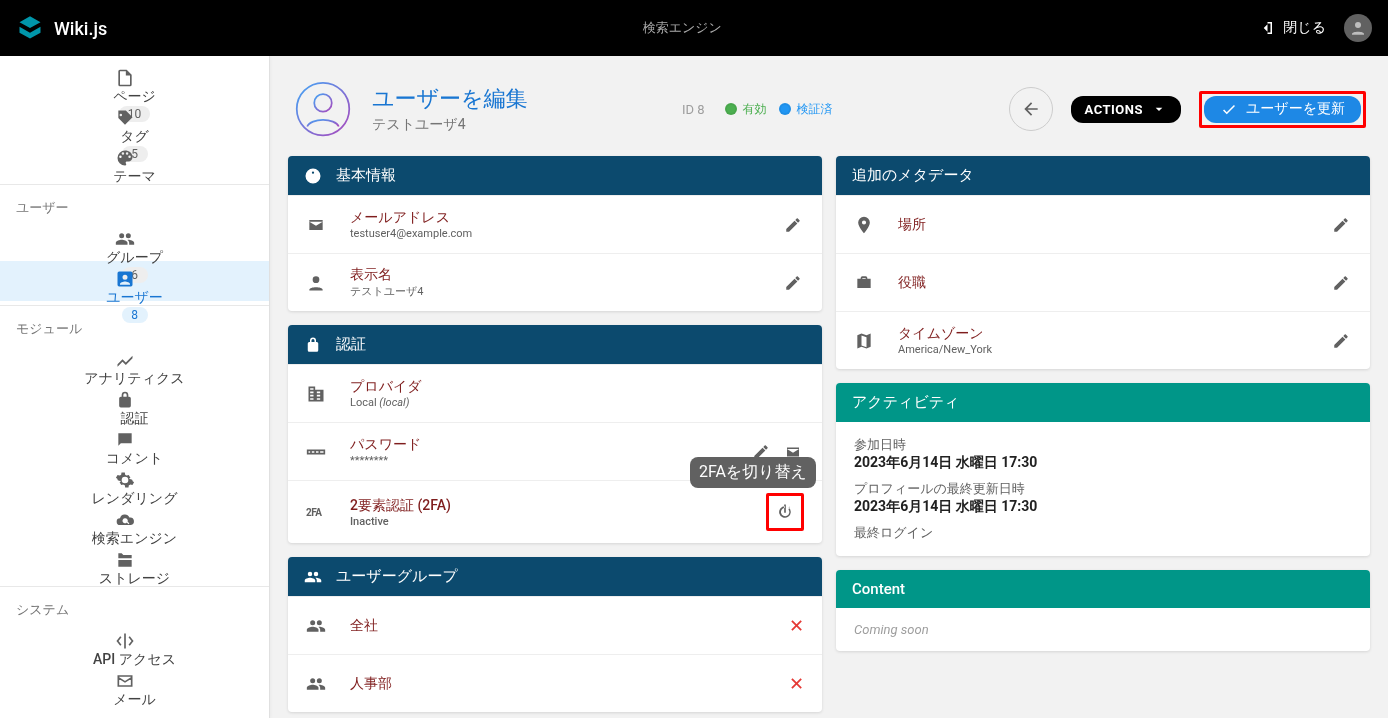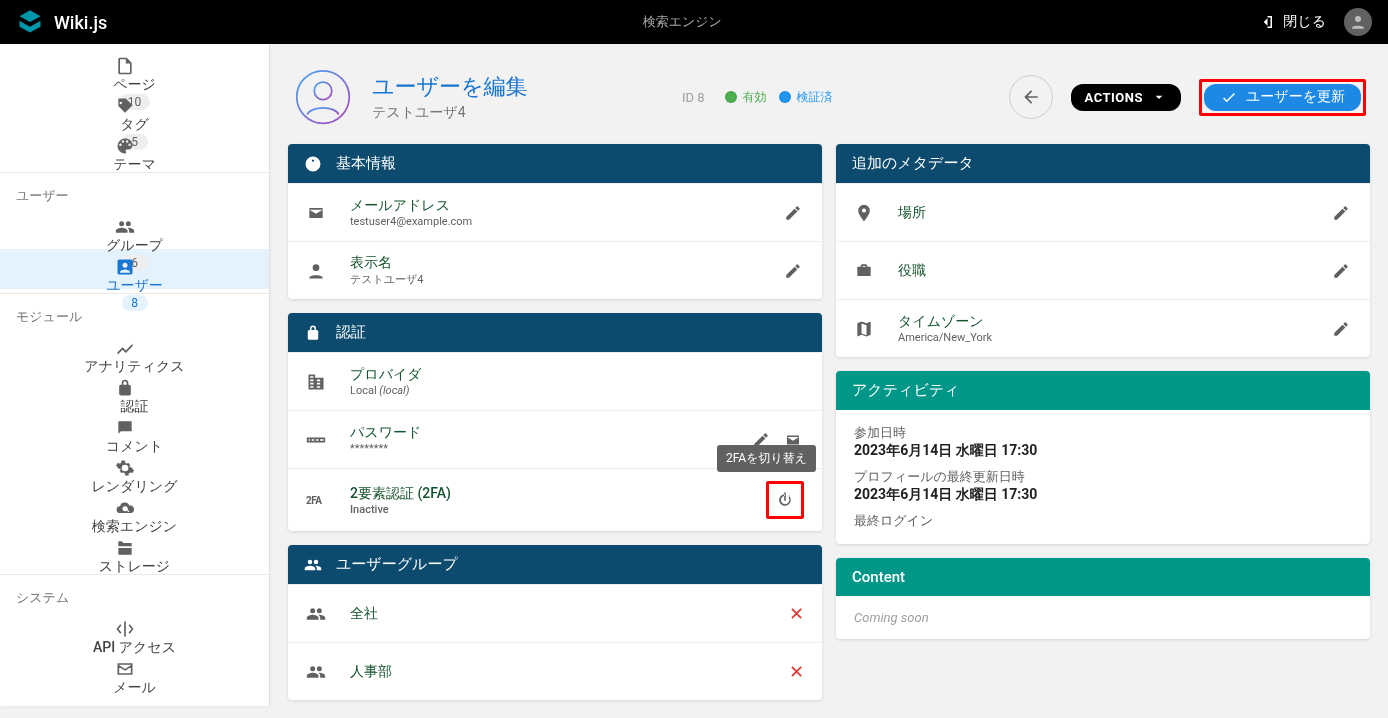--- a/index.html
+++ b/index.html
@@ -1,18 +1,18 @@
 <!DOCTYPE html>
 <html><head>
 <meta charset="utf-8">
 <style>
   * { box-sizing: border-box; margin: 0; padding: 0; }
   body { font-family: -apple-system, BlinkMacSystemFont, "Segoe UI", Roboto, "Helvetica Neue", Arial, sans-serif; background: #f2f2f2; color: #212121; width: 1388px; height: 718px; overflow: hidden; }
   
-  .topbar { height: 44px; background: #000; color: #fff; display: flex; align-items: center; padding: 12px 16px; }
+  .topbar { height: 56px; background: #000; color: #fff; display: flex; align-items: center; padding: 12px 16px; }
   .topbar .logo { display: flex; align-items: center; gap: 10px; }
   .topbar .logo-icon { width: 28px; height: 28px; }
   .topbar .logo-text { font-size: 18px; font-weight: 500; }
   .topbar .center { flex: 1; text-align: center; font-size: 13px; color: #aaa; }
   .topbar .right { display: flex; align-items: center; gap: 18px; }
   .topbar .close-btn { display: flex; align-items: center; gap: 8px; font-size: 14px; cursor: pointer; }
   .topbar .avatar { width: 28px; height: 28px; border-radius: 50%; background: #616161; display:flex;align-items:center;justify-content:center; }
   
   .main { display: flex; height: calc(718px - 56px); }
   .sidebar { width: 270px; background: #fff; border-right: 1px solid #e0e0e0; overflow-y: auto; padding-top: 4px; box-shadow: 0 1px 4px rgba(0,0,0,0.05);}
@@ -49,37 +49,37 @@
   .col { flex:1; display:flex; flex-direction:column; gap:14px;}
   .card { background:#fff; border-radius:4px; box-shadow:0 1px 3px rgba(0,0,0,0.12); overflow:hidden;}
   .card-header { padding:10px 16px; color:#fff; font-size:15px; font-weight:500; display:flex; align-items:center; gap:12px;}
   .card-header .hico{width:20px; fill:#fff;}
   .blue-hd{background:#0c4a6e;}
   .teal-hd{background:#009688;}
   .row { display:flex; align-items:center; padding:12px 18px; border-top:1px solid #eee; min-height:58px;}
   .row:first-of-type{border-top:none;}
   .row .rico{ width:26px; color:#616161; fill:#616161; margin-right:18px;}
   .row .rbody{ flex:1;}
-  .row .rtitle{font-size:14px; color:#14532d; font-weight:500;}
+  .row .rtitle{font-size:14px; color:#7f1d1d; font-weight:500;}
   .row .rsub{font-size:11px; color:#616161;}
   .row .rsub .provlocal{font-style:italic;}
   .row .ractions{display:flex;gap:10px;}
   .row .ractions .ibtn{width:22px;height:22px;fill:#616161;cursor:pointer;display:flex;align-items:center;justify-content:center;}
   .inactive{color:#e53935;font-weight:500;}
   .tfa-icon{font-size:10px;font-weight:700;letter-spacing:-0.5px;color:#616161;}
   
   .grey-txt{color:#9e9e9e;font-size:13px;font-style:italic;}
   .act-body{padding:14px 18px;}
   .act-lbl{font-size:13px;color:#616161;margin-top:8px;}
   .act-lbl:first-child{margin-top:0;}
   .act-val{font-size:14px;font-weight:700;color:#212121;}
   
   .x-btn{color:#e53935;font-size:18px;font-weight:400;}
   
-  .tooltip{position:absolute;background:#616161;color:#fff;font-size:12px;padding:5px 9px;border-radius:3px;white-space:nowrap;}
+  .tooltip{position:absolute;background:#616161;color:#fff;font-size:16px;padding:5px 9px;border-radius:8px;white-space:nowrap;}
   .tfa-cell{position:relative;}
   .power-box{border:3px solid #ff0000;padding:6px;border-radius:2px;}
   .power-box svg{width:20px;height:20px;fill:#616161;}
   
   svg{display:block;}
 </style>
 </head>
 <body>
 
 <div class="topbar">

